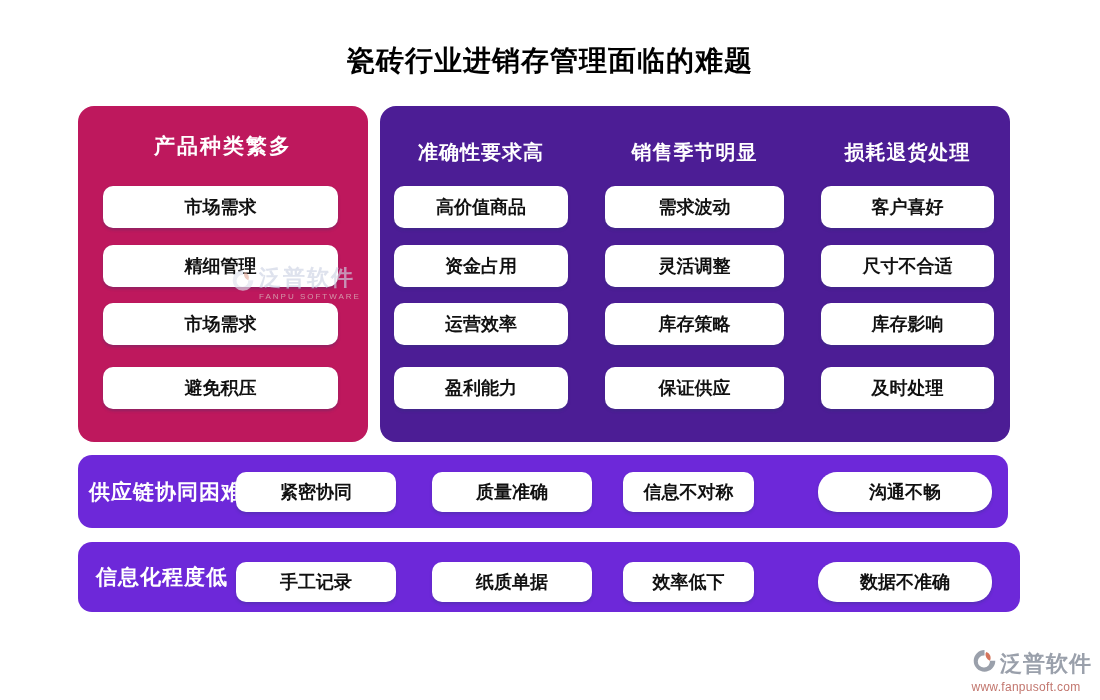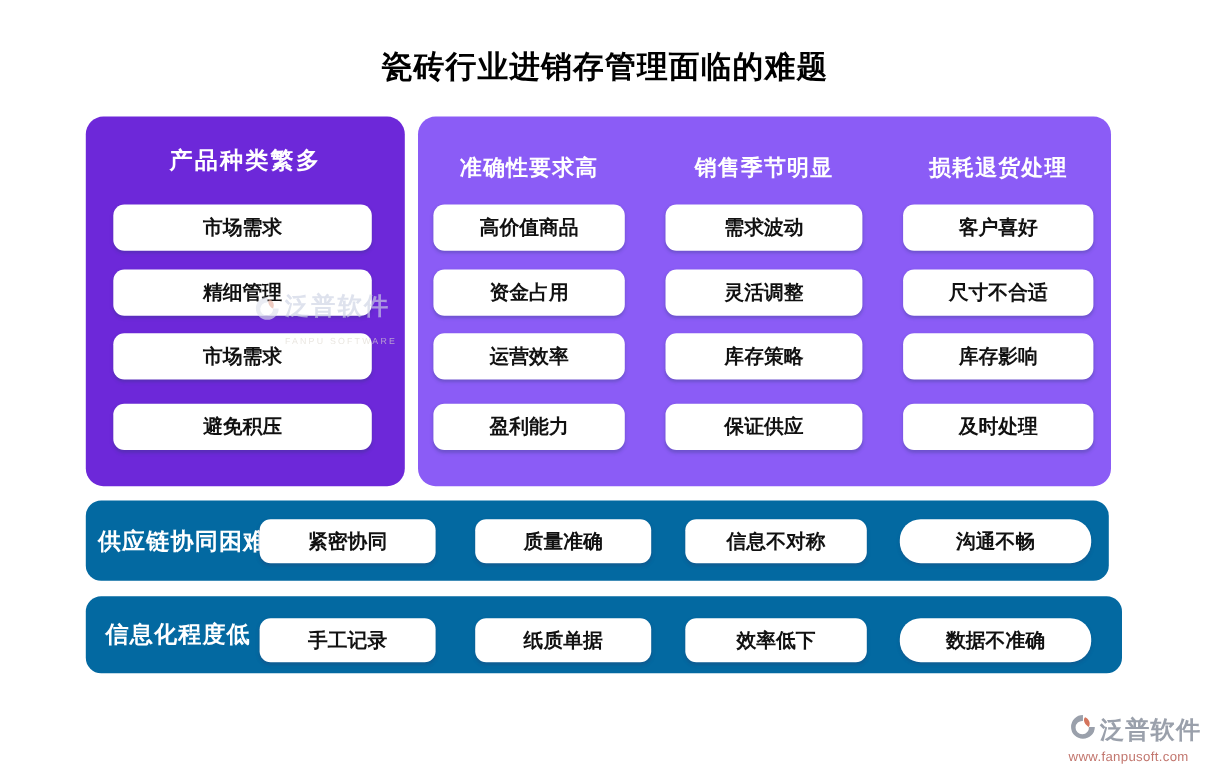--- a/index.html
+++ b/index.html
@@ -22,22 +22,22 @@
     font-weight: bold;
     color: #000000;
     letter-spacing: 1px;
   }
   .panel {
     position: absolute;
     top: 106px;
     height: 336px;
     border-radius: 16px;
   }
-  .panel-light { background: #6d28d9; }
-  .panel-dark  { background: #8b5cf6; }
+  .panel-light { background: #be185d; }
+  .panel-dark  { background: #4c1d95; }
   .left-panel  { left: 78px;  width: 290px; }
   .main-panel  { left: 380px; width: 630px; }
   .left-panel-header {
     position: absolute;
     top: 26px;
     left: 0;
     width: 100%;
     text-align: center;
     font-size: 21px;
     font-weight: bold;
@@ -79,21 +79,21 @@
   .col .pill { left: 0; right: 0; }
   .r1 { top: 80px; }
   .r2 { top: 139px; }
   .r3 { top: 197px; }
   .r4 { top: 261px; }
 
   .band {
     position: absolute;
     left: 78px;
     width: 930px;
-    background: #0369a1;
+    background: #6d28d9;
     border-radius: 14px;
   }
   .band-1 { top: 455px; height: 73px; }
   .band-2 { top: 542px; height: 70px; padding-left: 12px; }
   .band-label {
     position: absolute;
     top: 50%;
     transform: translateY(-50%);
     font-size: 21px;
     font-weight: bold;
@@ -101,21 +101,21 @@
     letter-spacing: 1px;
     white-space: nowrap;
   }
   .band-1 .band-label { left: 11px; }
   .band-2 .band-label { left: 18px; }
   .band .pill { height: 40px; }
   .band-1 .pill { top: 17px; }
   .band-2 .pill { top: 20px; }
   .bp1 { left: 158px; width: 160px; }
   .bp2 { left: 354px; width: 160px; }
-  .bp3 { left: 545px; width: 165px; }
+  .bp3 { left: 545px; width: 131px; }
   .bp4 { left: 740px; width: 174px; border-radius: 19px; }
 
   .watermark {
     position: absolute;
     left: 152px;
     top: 160px;
     display: flex;
     align-items: flex-start;
     gap: 3px;
     opacity: 0.65;
@@ -126,21 +126,21 @@
     font-size: 22px;
     font-weight: bold;
     color: #cdd3e4;
     letter-spacing: 2px;
     line-height: 24px;
   }
   .watermark .wm-sub {
     font-size: 8px;
     color: #ded9d0;
     letter-spacing: 2px;
-    margin-top: 16px;
+    margin-top: 2px;
   }
   .footer-brand {
     position: absolute;
     left: 960px;
     top: 648px;
     width: 132px;
   }
   .fb-row {
     display: flex;
     align-items: center;

